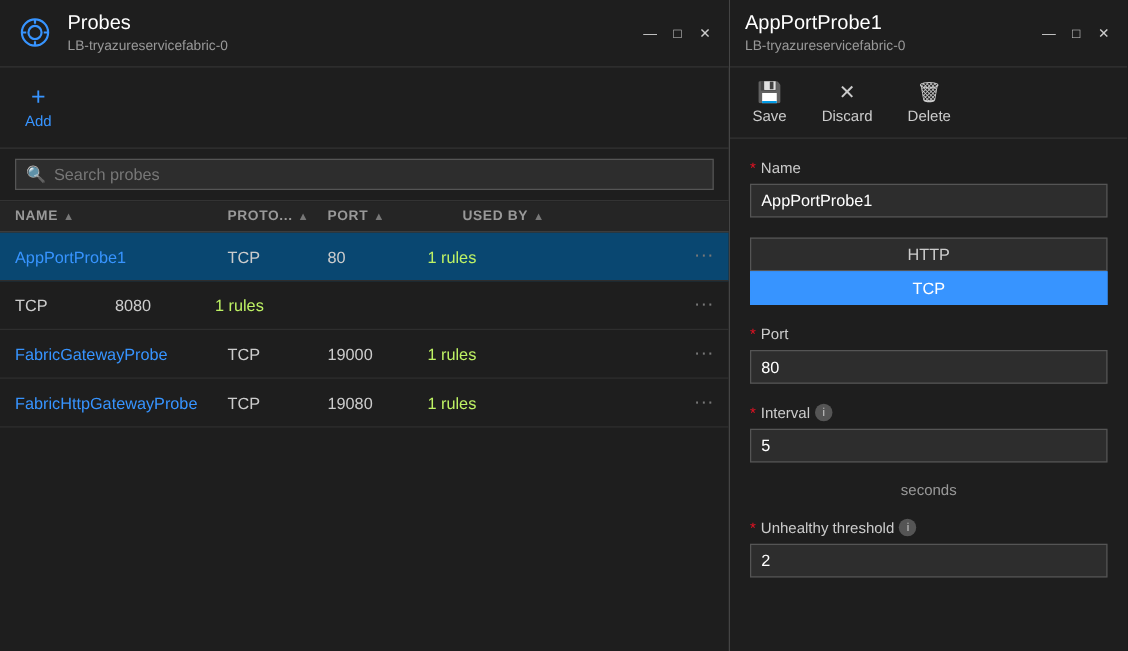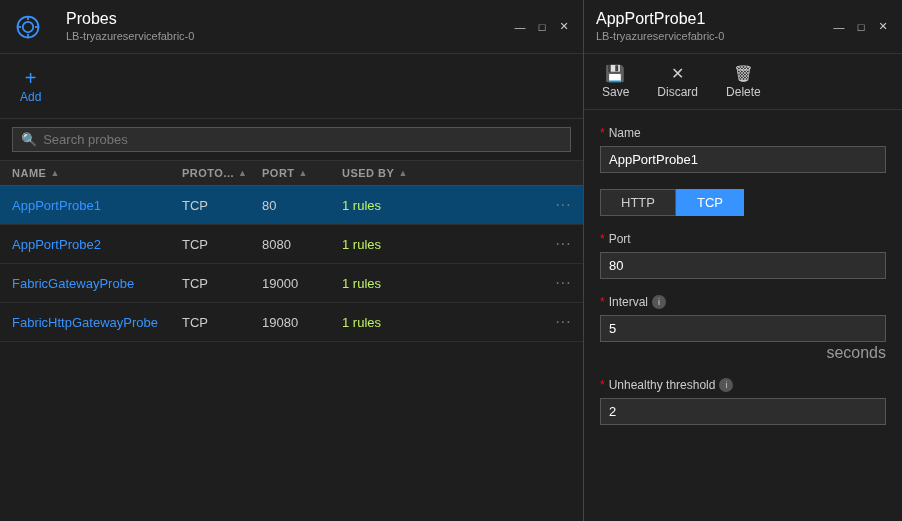--- a/index.html
+++ b/index.html
@@ -29,22 +29,22 @@
       display: flex;
       align-items: center;
       justify-content: space-between;
       padding: 10px 12px 10px 12px;
       border-bottom: 1px solid #333;
       background: #1e1e1e;
     }
 
     .panel-title-group {
       display: flex;
-      align-items: flex-end;
-      gap: 22px;
+      align-items: flex-start;
+      gap: 10px;
     }
 
     .panel-icon {
       width: 32px;
       height: 32px;
       display: flex;
       align-items: center;
       justify-content: center;
     }
 
@@ -140,21 +140,21 @@
       background: #252525;
       font-size: 11px;
       color: #999;
       font-weight: 600;
       letter-spacing: 0.5px;
     }
 
     .col-name { width: 170px; display: flex; align-items: center; gap: 4px; }
     .col-proto { width: 80px; display: flex; align-items: center; gap: 4px; }
     .col-port { width: 80px; display: flex; align-items: center; gap: 4px; }
-    .col-usedby { flex: 1; display: flex; align-items: center; gap: 4px; }
+    .col-usedby { flex: 1; display: flex; align-items: center; gap: 4px; margin-left: 28px; }
 
     .sort-arrow {
       font-size: 9px;
       color: #777;
     }
 
     .table-body {
       flex: 1;
       overflow-y: auto;
     }
@@ -271,42 +271,43 @@
       background: #2d2d2d;
       border: 1px solid #555;
       color: #fff;
       padding: 5px 8px;
       font-size: 13px;
       outline: none;
     }
 
     .protocol-toggle {
       display: flex;
+      flex-direction: column;
     }
 
     .proto-btn {
       padding: 5px 20px;
       border: 1px solid #555;
       background: #2d2d2d;
       color: #ccc;
       cursor: pointer;
       font-size: 13px;
     }
 
     .proto-btn.active {
       background: #3794ff;
       color: #fff;
       border-color: #3794ff;
     }
 
     .field-suffix {
-      text-align: right;
-      font-size: 16px;
+      text-align: center;
+      font-size: 12px;
       color: #999;
-      margin-top: 2px;
+      margin-top: 15px;
     }
   </style>
 </head>
 <body>
 
 <div class="left-panel">
   <div class="panel-titlebar">
     <div class="panel-title-group">
       <div class="panel-icon">
         <svg class="probe-icon-svg" viewBox="0 0 32 32" fill="none">
@@ -367,21 +368,20 @@
 
     <div class="table-row active">
       <div class="row-name">AppPortProbe1</div>
       <div class="row-proto">TCP</div>
       <div class="row-port">80</div>
       <div class="row-usedby">1 rules</div>
       <div class="row-more">···</div>
     </div>
 
     <div class="table-row">
-      <div class="row-name">AppPortProbe2</div>
       <div class="row-proto">TCP</div>
       <div class="row-port">8080</div>
       <div class="row-usedby">1 rules</div>
       <div class="row-more">···</div>
     </div>
 
     <div class="table-row">
       <div class="row-name">FabricGatewayProbe</div>
       <div class="row-proto">TCP</div>
       <div class="row-port">19000</div>

